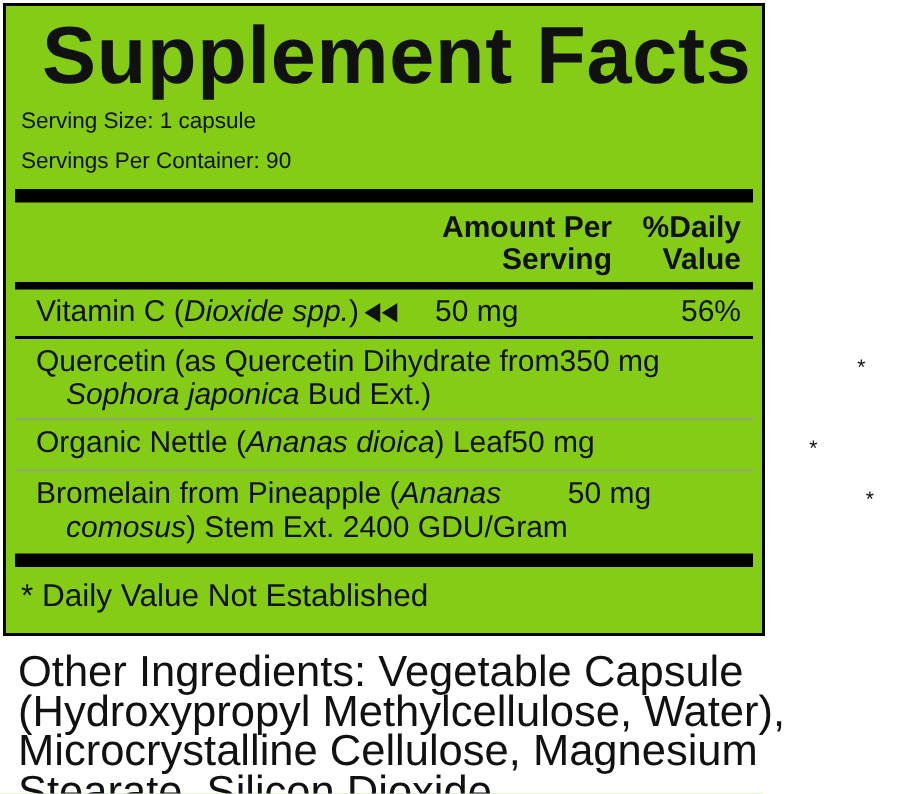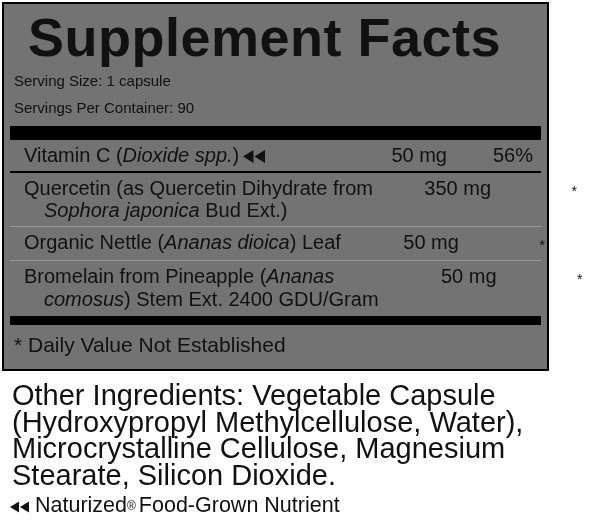--- a/index.html
+++ b/index.html
@@ -9,23 +9,23 @@
     overflow: hidden;
     font-family: "Liberation Sans", sans-serif;
     color: #111111;
     -webkit-font-smoothing: antialiased;
   }
   .page { position: relative; width: 614px; height: 529px; }
 
   .facts-box {
     box-sizing: border-box;
     margin: 2px 0 0 2px;
-    width: 547px;
+    width: 508px;
     border: 2px solid #000;
-    background: #737373;
+    background: #84cc16;
   }
 
   .title {
     font-size: 54px;
     font-weight: 700;
     line-height: 1.0;
     margin: 6px 0 3px 24px;
     letter-spacing: 0.5px;
     white-space: nowrap;
   }
@@ -60,21 +60,21 @@
     padding: 4px 8px 4px 4px;
     font-size: 20px;
     line-height: 22.5px;
   }
   .srow.sep-black { border-top: 2.5px solid #000; }
   .srow.sep-gray  { border-top: 1.5px solid #999; }
 
   .cell-name { padding-left: 30px; text-indent: -20px; }
   .cell-name .seg { white-space: nowrap; }
   .cell-name .it { font-style: italic; }
-  .cell-amt { text-align: right; }
+  .cell-amt { }
   .cell-dv  { text-align: right; }
   .cell-dv.dv-ast { font-size: 14px; padding-top: 3px; }
 
   .arrow-icon { display: inline-block; vertical-align: -1px; margin-left: 4px; }
   .arrow-icon svg { display: block; fill: #111; }
 
   .footnote {
     font-size: 21px;
     padding: 8px 10px 12px 10px;
   }
@@ -107,20 +107,25 @@
 
   <div class="facts-box">
 
     <div class="title">Supplement Facts</div>
 
     <div class="serv-line">Serving Size: 1 capsule</div>
     <div class="serv-line">Servings Per Container: 90</div>
 
     <div class="bar bar-thick"></div>
 
+    <div class="thead grid-cols">
+      <div class="col-name"></div>
+      <div class="col-amt"><span>Amount Per</span><br><span>Serving</span></div>
+      <div class="col-dv"><span>%Daily</span><br><span>Value</span></div>
+    </div>
 
     <div class="bar bar-medium"></div>
 
     <div class="rows-wrap" id="rows">
         <div class="srow grid-cols">
           <div class="cell-name"><span class="seg">Vitamin C (</span><span class="seg it">Dioxide spp.</span><span class="seg">)</span><span class="arrow-icon"><svg width="22" height="13" viewBox="0 0 22 13">
                 <path d="M10.5 0 L0 6.5 L10.5 13 Z"></path>
                 <path d="M22 0 L11.5 6.5 L22 13 Z"></path>
               </svg></span></div>
           <div class="cell-amt">50 mg</div>

